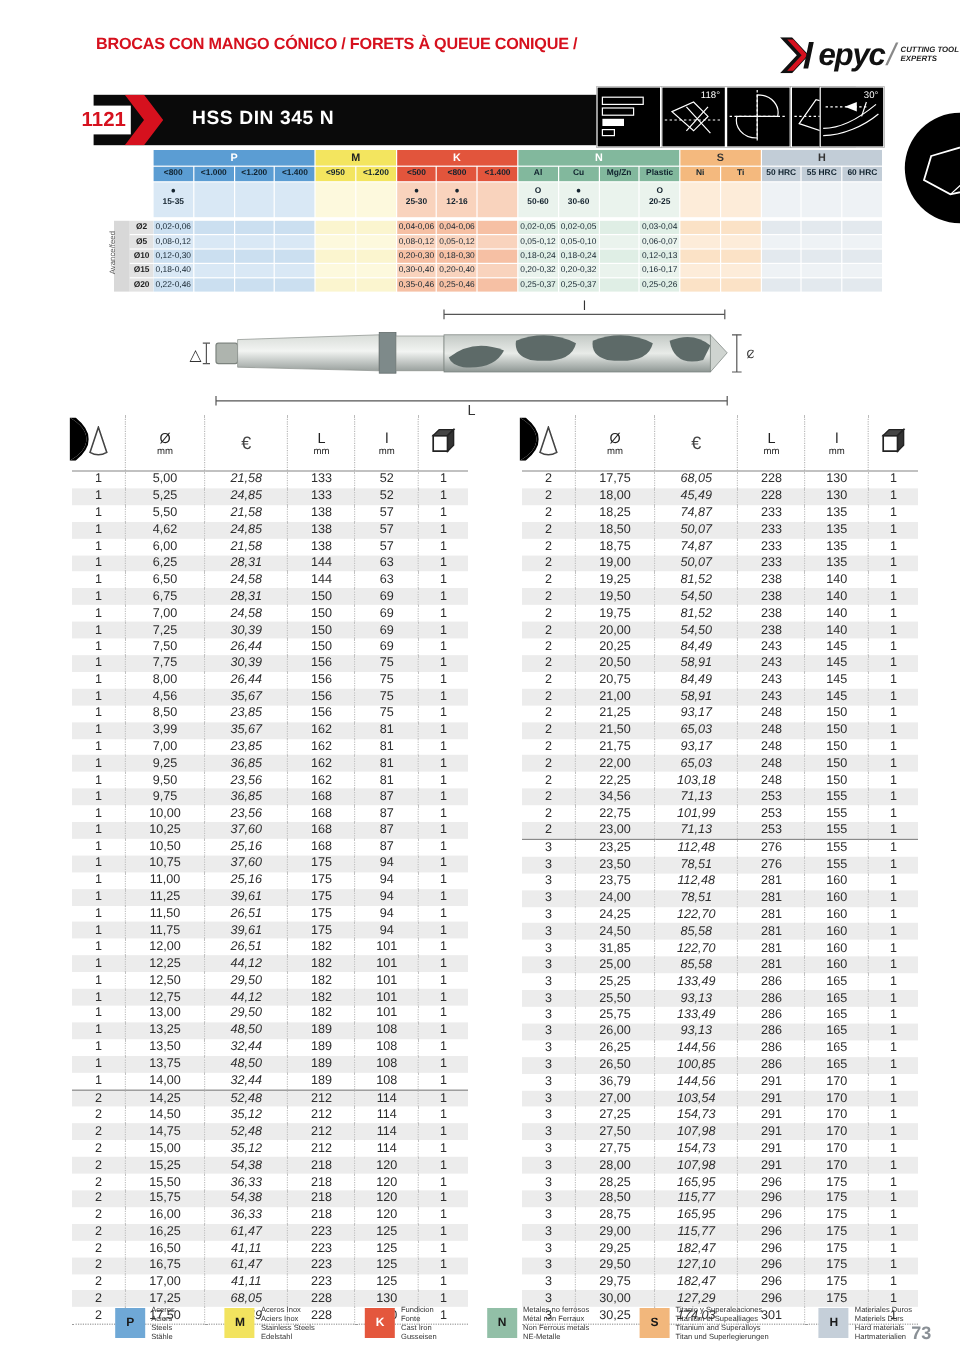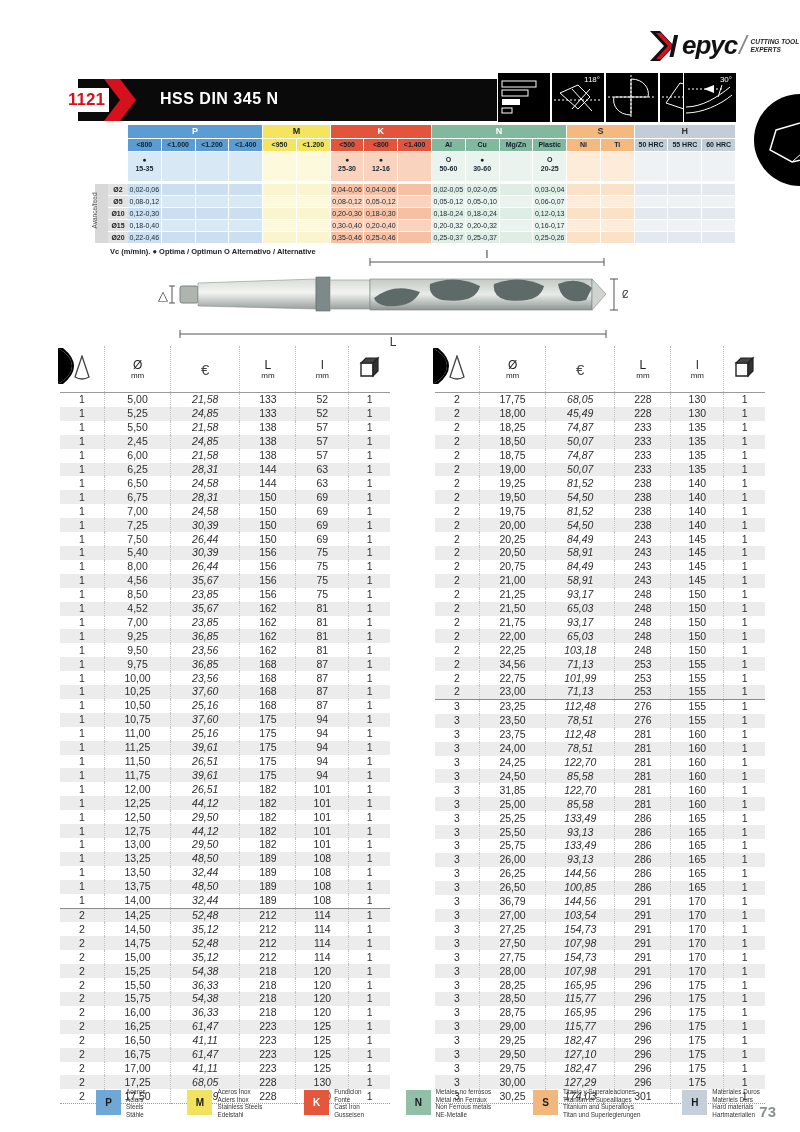--- a/index.html
+++ b/index.html
@@ -65,20 +65,21 @@
              align-items:center;justify-content:center;margin-top:2px;}
   .leg .txt{font-size:6.3px;line-height:7.6px;color:#333;}
   #pagenum{position:absolute;right:24px;bottom:12px;font-size:15px;font-weight:bold;color:#8a9096;}
 </style>
 </head>
 <body>
 
 <div id="page">
 
   <div id="title">
+    <div>BROCAS CON MANGO CÓNICO / FORETS À QUEUE CONIQUE /</div>
   </div>
 
   <div id="logo">
     <svg width="34" height="30" viewBox="0 0 34 30">
       <polygon points="2,0 12,0 26,15 12,30 2,30 16,15" fill="#111"></polygon>
       <polygon points="8,2 13,2 25,15 13,28 8,28 20,15" fill="#d6111e"></polygon>
       <rect x="27" y="4" width="4" height="22" fill="#111" transform="skewX(-12)"></rect>
     </svg>
     <span class="brand">epyc</span>
     <span class="slash">/</span>
@@ -307,21 +308,20 @@
           <div class="g-cell" style="background: rgb(223, 238, 229);">0,25-0,37</div>
           <div class="g-cell" style="background: rgb(223, 238, 229);"></div>
           <div class="g-cell" style="background: rgb(223, 238, 229);">0,25-0,26</div>
           <div class="g-cell" style="background: rgb(251, 226, 198);"></div>
           <div class="g-cell" style="background: rgb(251, 226, 198);"></div>
           <div class="g-cell" style="background: rgb(227, 233, 238);"></div>
           <div class="g-cell" style="background: rgb(227, 233, 238);"></div>
           <div class="g-cell" style="background: rgb(227, 233, 238);"></div>
         </div>
     </div>
-    <div id="speed-foot">Vc (m/min). ● Optima / Optimun   O Alternativo / Alternative</div>
   </div>
 
   <div id="diagram">
     <svg width="480" height="96" viewBox="0 0 480 96">
       <defs>
         <linearGradient id="shk" x1="0" y1="0" x2="0" y2="1">
           <stop offset="0" stop-color="#d9ddd9"></stop>
             <stop offset="0.45" stop-color="#f2f4f2"></stop>
           <stop offset="1" stop-color="#9aa19e"></stop>
         </linearGradient>
@@ -417,21 +417,21 @@
           <tr>
             <td>1</td>
             <td>5,50</td>
             <td class="price">21,58</td>
             <td>138</td>
             <td>57</td>
             <td>1</td>
           </tr>
           <tr class="stripe">
             <td>1</td>
-            <td>2,45</td>
+            <td>4,62</td>
             <td class="price">24,85</td>
             <td>138</td>
             <td>57</td>
             <td>1</td>
           </tr>
           <tr>
             <td>1</td>
             <td>6,00</td>
             <td class="price">21,58</td>
             <td>138</td>
@@ -481,21 +481,21 @@
           <tr>
             <td>1</td>
             <td>7,50</td>
             <td class="price">26,44</td>
             <td>150</td>
             <td>69</td>
             <td>1</td>
           </tr>
           <tr class="stripe">
             <td>1</td>
-            <td>5,40</td>
+            <td>7,75</td>
             <td class="price">30,39</td>
             <td>156</td>
             <td>75</td>
             <td>1</td>
           </tr>
           <tr>
             <td>1</td>
             <td>8,00</td>
             <td class="price">26,44</td>
             <td>156</td>
@@ -513,21 +513,21 @@
           <tr>
             <td>1</td>
             <td>8,50</td>
             <td class="price">23,85</td>
             <td>156</td>
             <td>75</td>
             <td>1</td>
           </tr>
           <tr class="stripe">
             <td>1</td>
-            <td>4,52</td>
+            <td>3,99</td>
             <td class="price">35,67</td>
             <td>162</td>
             <td>81</td>
             <td>1</td>
           </tr>
           <tr>
             <td>1</td>
             <td>7,00</td>
             <td class="price">23,85</td>
             <td>162</td>

